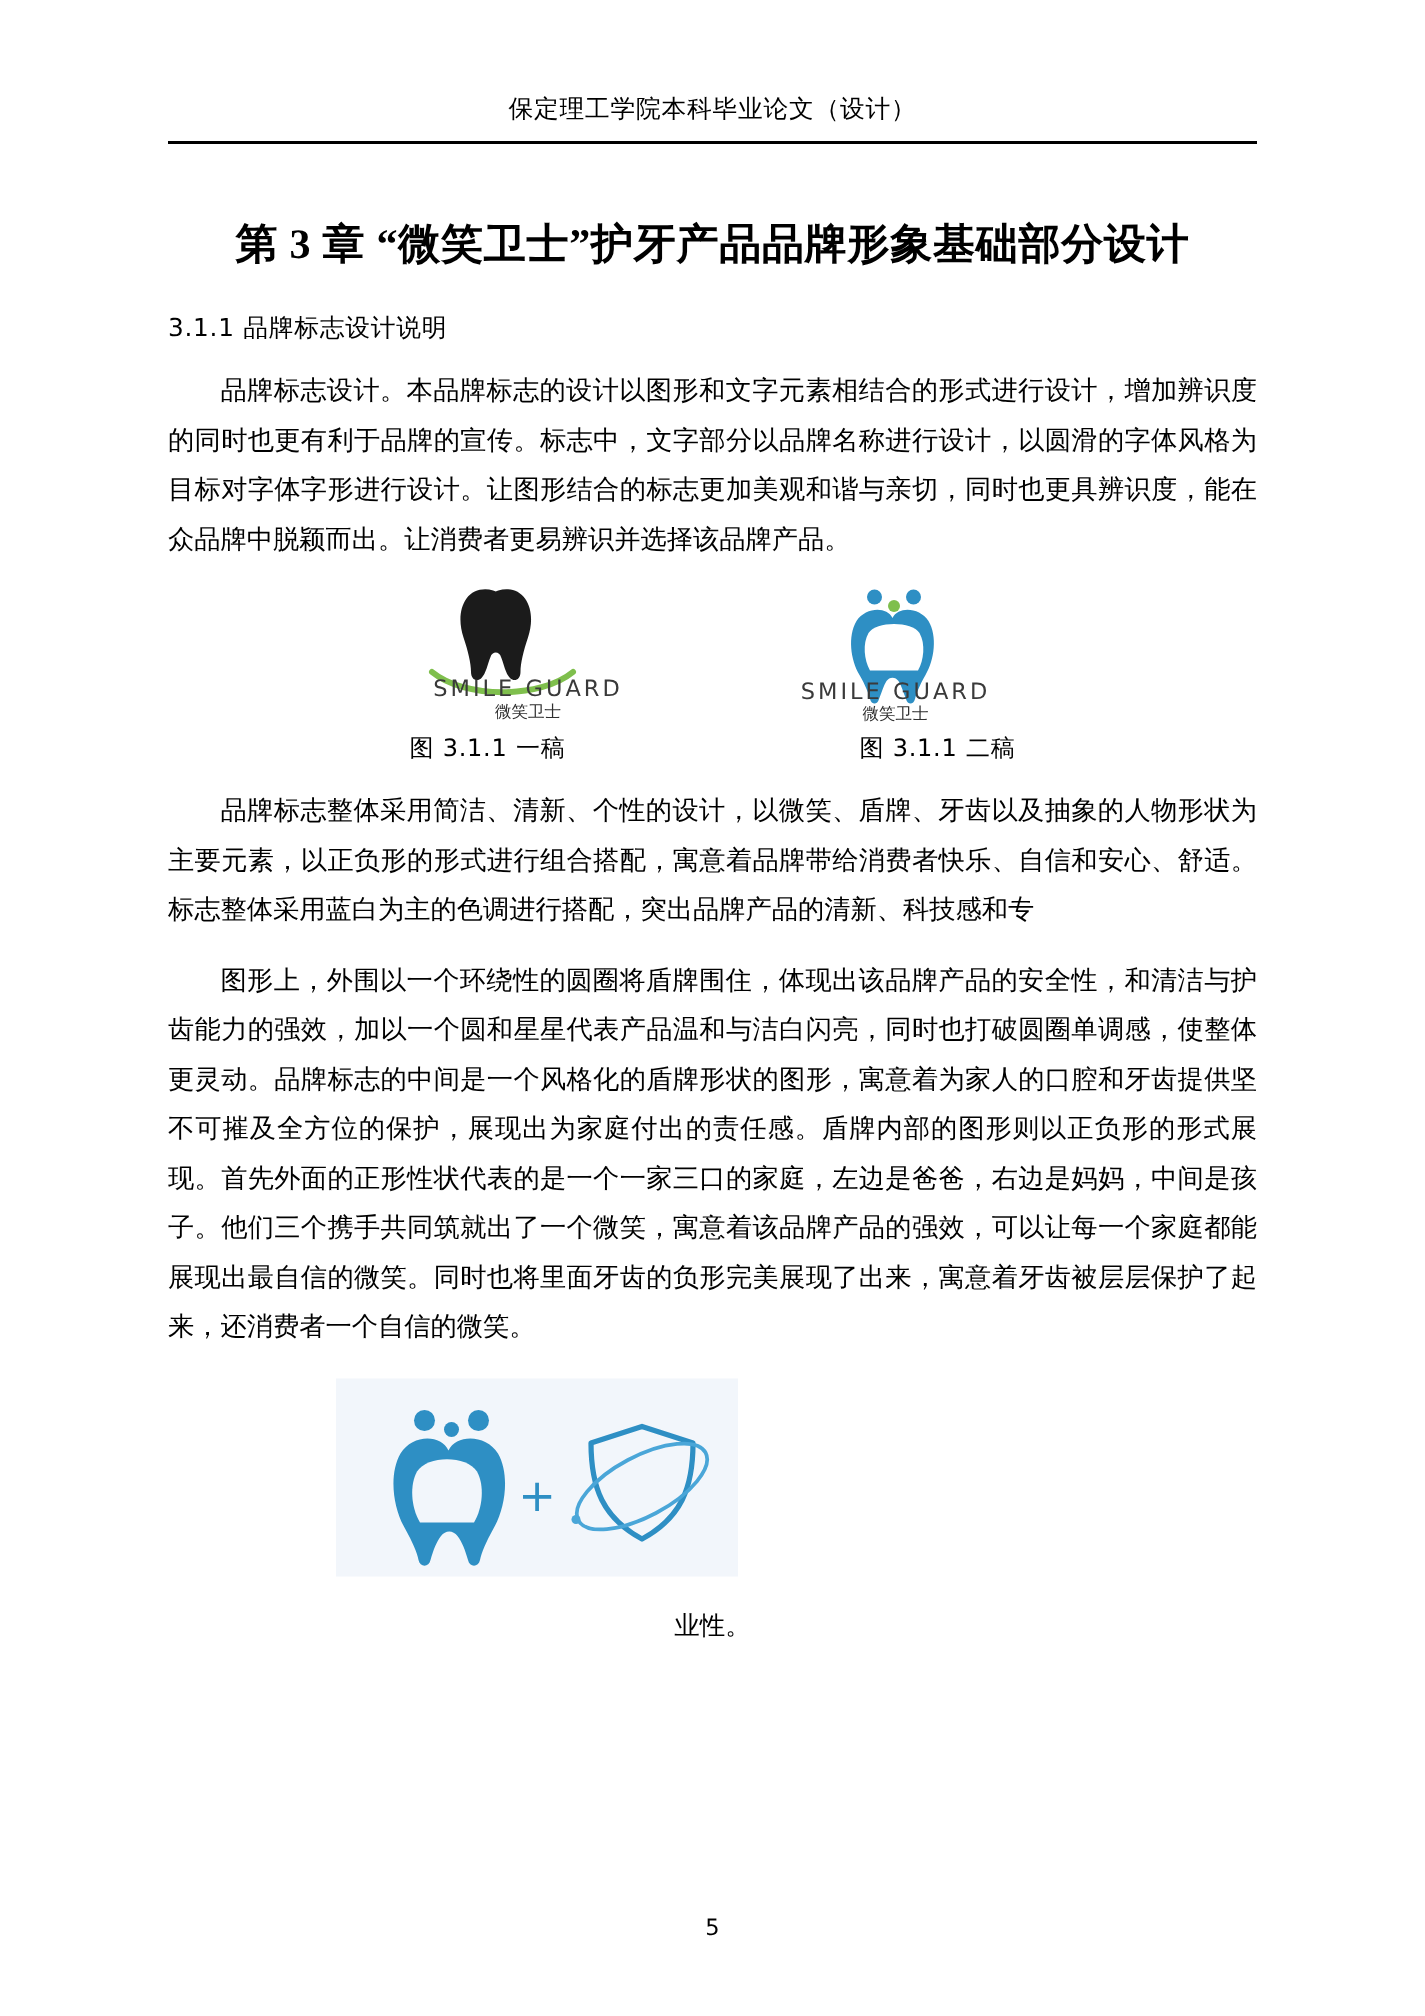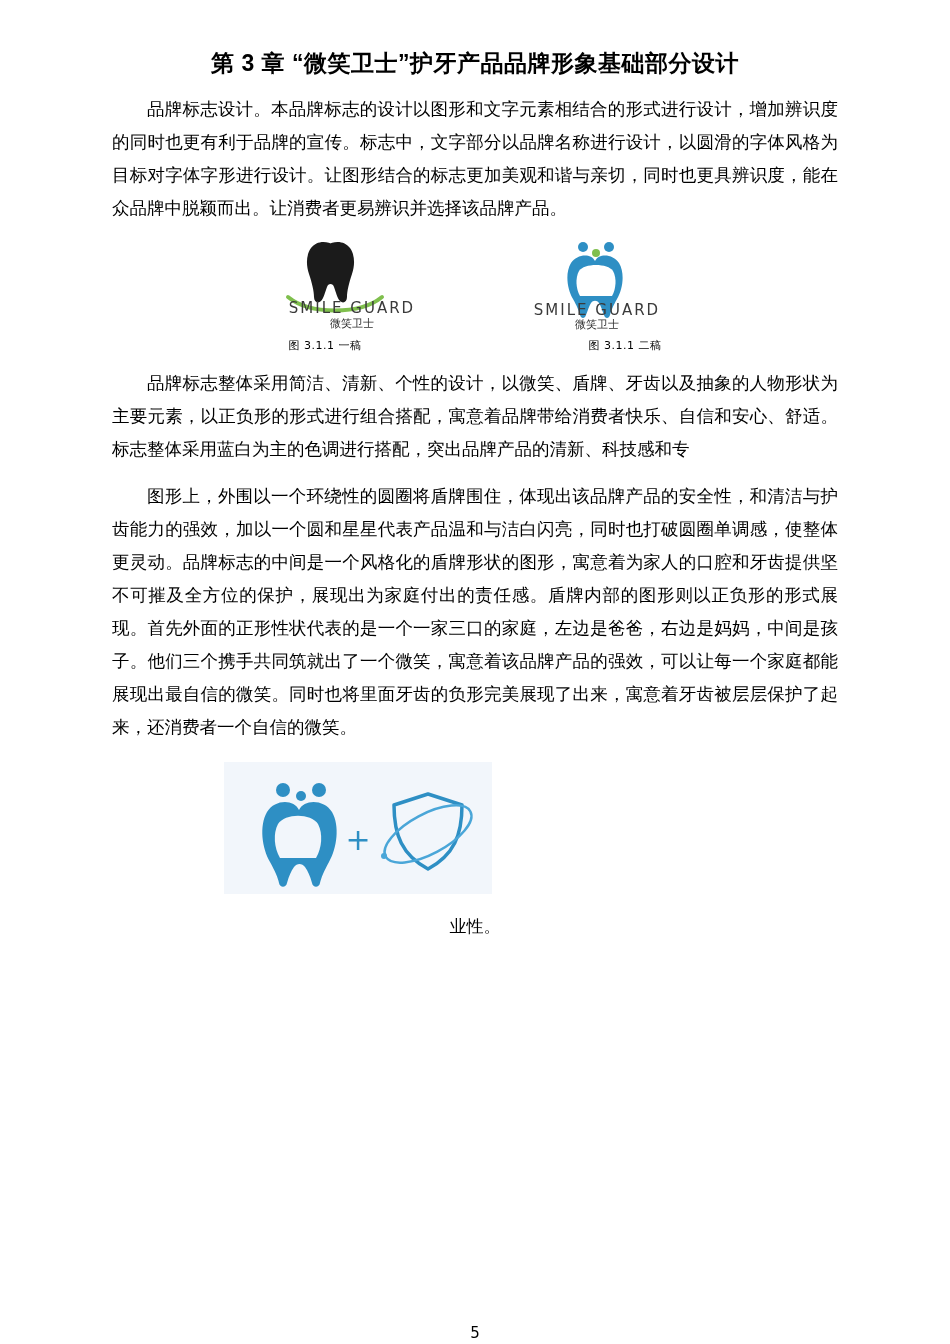--- a/index.html
+++ b/index.html
@@ -35,23 +35,23 @@
   }
   .header-rule {
     margin-top: 10px;
     border-bottom: 2.5px solid #000;
     width: 100%;
   }
   
   .chapter-title {
     margin-top: 48px;
     text-align: center;
-    font-family: Liberation Sans, sans-serif;
+    font-family: Liberation Serif, serif;
     font-weight: bold;
-    font-size: 23px;
+    font-size: 28px;
     letter-spacing: 0.5px;
   }
   
   .h2 {
     margin-top: 34px;
     font-family: "DejaVu Sans", sans-serif;
     font-size: 20px;
     font-weight: normal;
     letter-spacing: 0.5px;
   }
@@ -90,21 +90,21 @@
     display: flex;
     align-items: center;
     justify-content: center;
   }
   .caption-row {
     margin-top: 6px;
     display: flex;
     justify-content: center;
     gap: 100px;
     font-family: "DejaVu Sans", sans-serif;
-    font-size: 11px;
+    font-size: 16px;
   }
   .caption {
     width: 200px;
     text-align: center;
     letter-spacing: 0.5px;
   }
   
   .big-figure {
     margin: 18px auto 0 auto;
     width: 268px;
@@ -136,24 +136,29 @@
     letter-spacing: 2px;
     font-size: 15px;
     fill: #3a3a3a;
   }
 </style>
 </head>
 <body>
 
 <div class="page">
 
+  <div class="header">
+    <div class="header-title">保定理工学院本科毕业论文（设计）</div>
+    <div class="header-rule"></div>
+  </div>
 
   <div class="chapter-title">第 3 章 “微笑卫士”护牙产品品牌形象基础部分设计</div>
 
 
+  <div class="h3">3.1.1  品牌标志设计说明</div>
 
   <p class="body">品牌标志设计。本品牌标志的设计以图形和文字元素相结合的形式进行设计，增加辨识度的同时也更有利于品牌的宣传。标志中，文字部分以品牌名称进行设计，以圆滑的字体风格为目标对字体字形进行设计。让图形结合的标志更加美观和谐与亲切，同时也更具辨识度，能在众品牌中脱颖而出。让消费者更易辨识并选择该品牌产品。</p>
 
   <div class="figure-row">
 
     <div class="figure-item">
       <div class="logo-box">
         <svg width="185" height="95" viewBox="0 0 185 95" xmlns="http://www.w3.org/2000/svg">
 
           <g>

